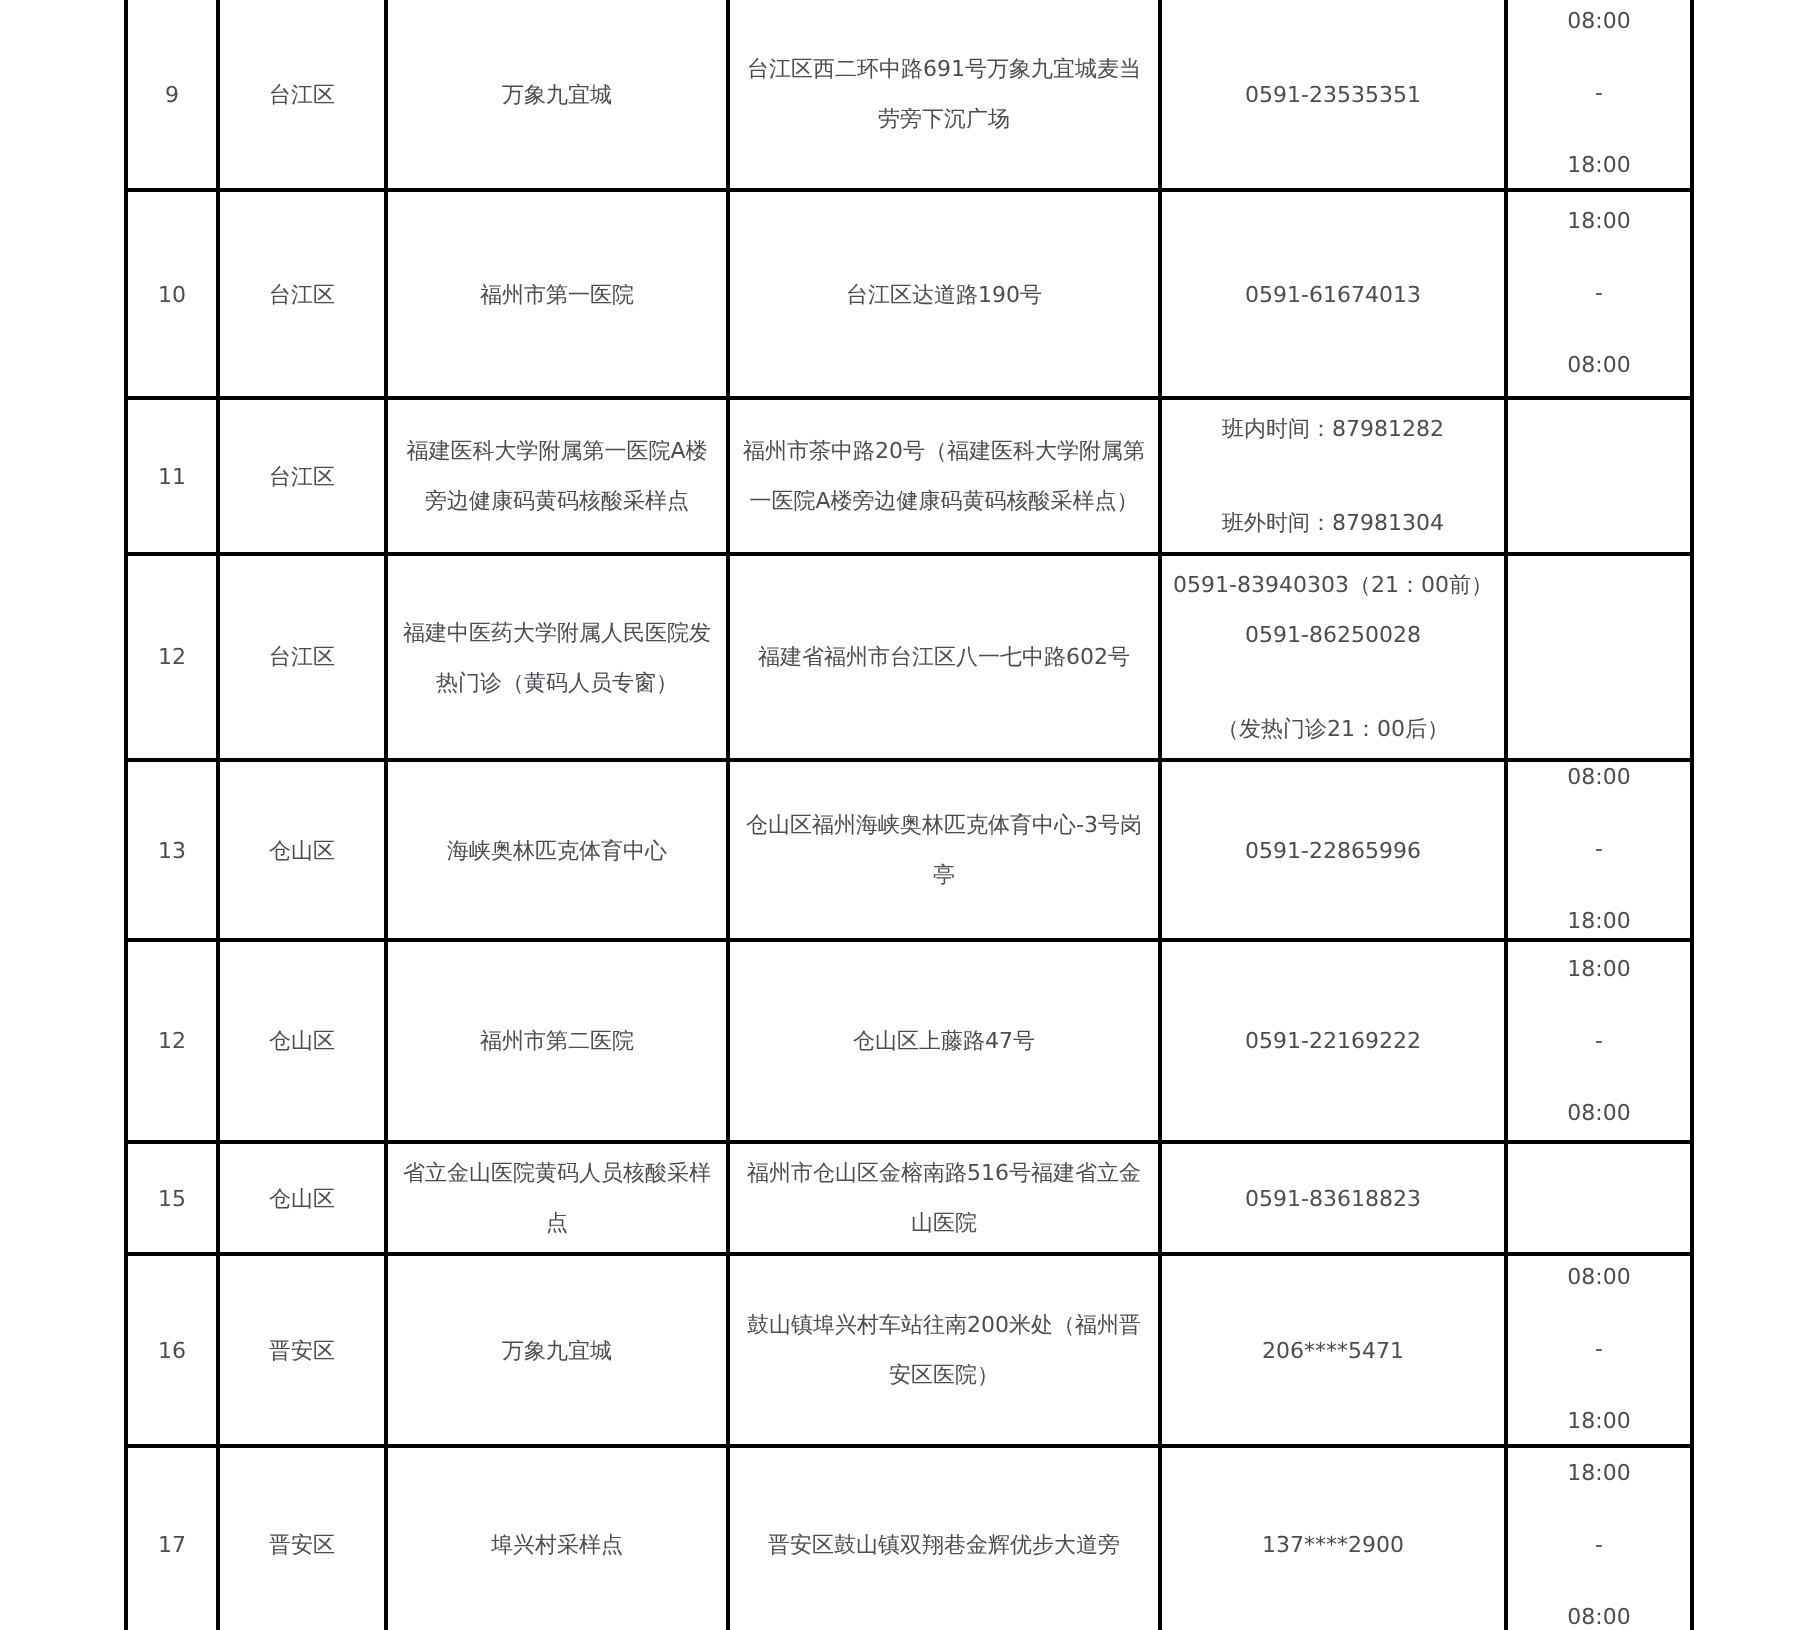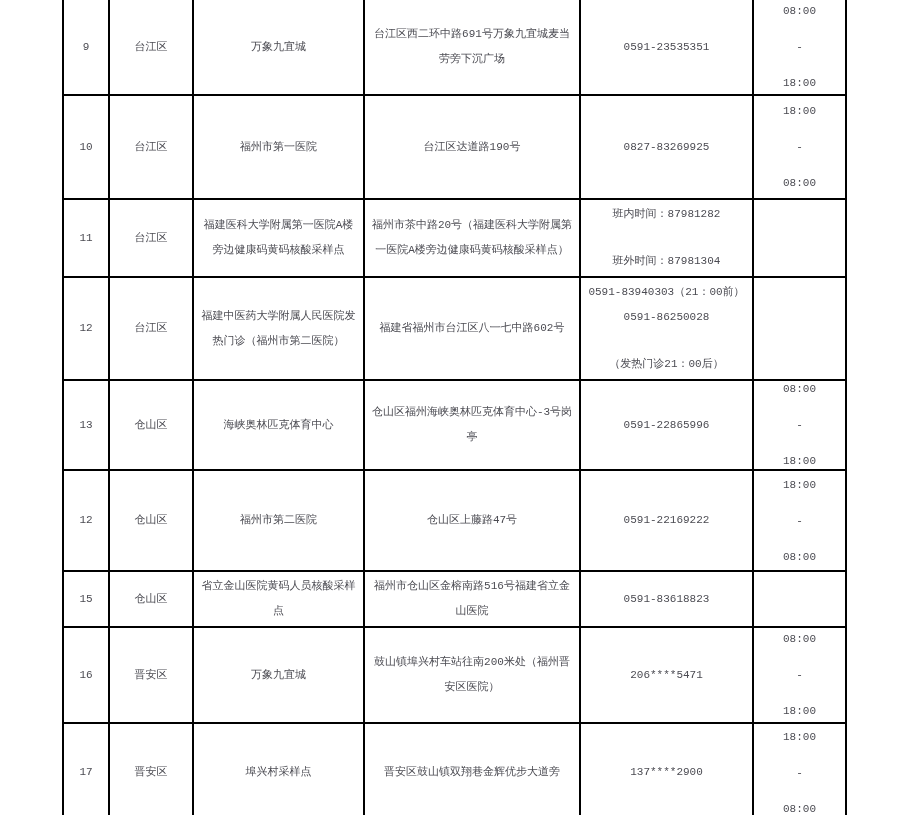--- a/index.html
+++ b/index.html
@@ -26,21 +26,20 @@
   table.grid td {
     border: 2px solid #000000;
     color: #4b4b52;
     font-size: 11px;
     line-height: 25px;
     text-align: center;
     vertical-align: middle;
     padding: 2px 5px;
     word-break: break-all;
     overflow: hidden;
-    font-family: Liberation Mono, monospace;
   }
   td .phone-block + .phone-block { margin-top: 22px; }
   td .hours-line { line-height: 12px; }
   td .hours-line + .hours-line { margin-top: 24px; }
 </style>
 </head>
 <body>
 
 <div class="page">
   <table class="grid">
@@ -66,21 +65,21 @@
             <div class="hours-line">-</div>
             <div class="hours-line">18:00</div>
           </td>
         </tr>
         <tr style="height: 104px;">
           <td>10</td>
           <td>台江区</td>
           <td>福州市第一医院</td>
           <td>台江区达道路190号</td>
           <td>
-            <div class="phone-block">0827-83269925</div>
+            <div class="phone-block">0591-61674013</div>
           </td>
           <td>
             <div class="hours-line">18:00</div>
             <div class="hours-line">-</div>
             <div class="hours-line">08:00</div>
           </td>
         </tr>
         <tr style="height: 65px;">
           <td>11</td>
           <td>台江区</td>
@@ -88,21 +87,21 @@
           <td>福州市茶中路20号（福建医科大学附属第一医院A楼旁边健康码黄码核酸采样点）</td>
           <td>
             <div class="phone-block">班内时间：87981282</div>
             <div class="phone-block">班外时间：87981304</div>
           </td>
           <td></td>
         </tr>
         <tr style="height: 91px;">
           <td>12</td>
           <td>台江区</td>
-          <td>福建中医药大学附属人民医院发热门诊（福州市第二医院）</td>
+          <td>福建中医药大学附属人民医院发热门诊（黄码人员专窗）</td>
           <td>福建省福州市台江区八一七中路602号</td>
           <td>
             <div class="phone-block">0591-83940303（21：00前）0591-86250028</div>
             <div class="phone-block">（发热门诊21：00后）</div>
           </td>
           <td></td>
         </tr>
         <tr style="height: 90px;">
           <td>13</td>
           <td>仓山区</td>

